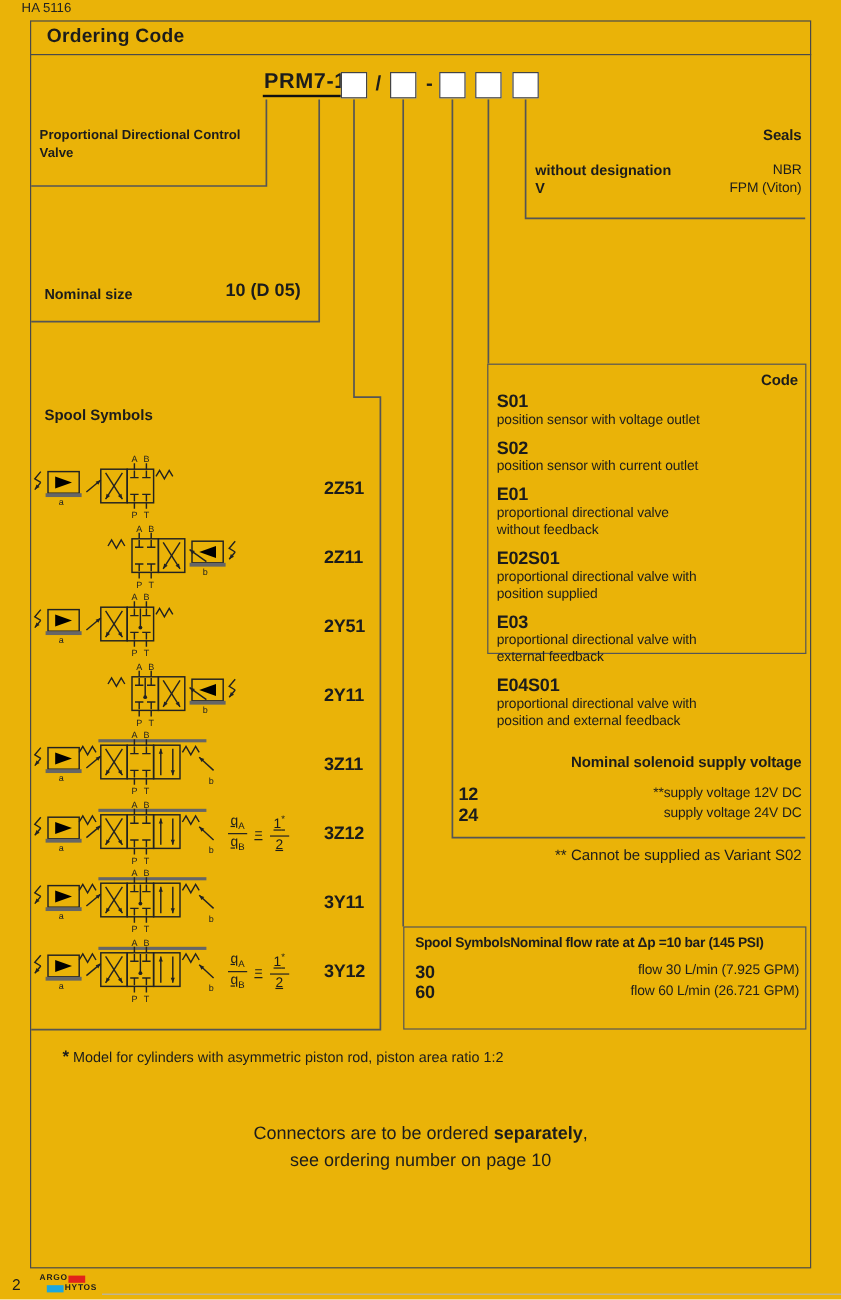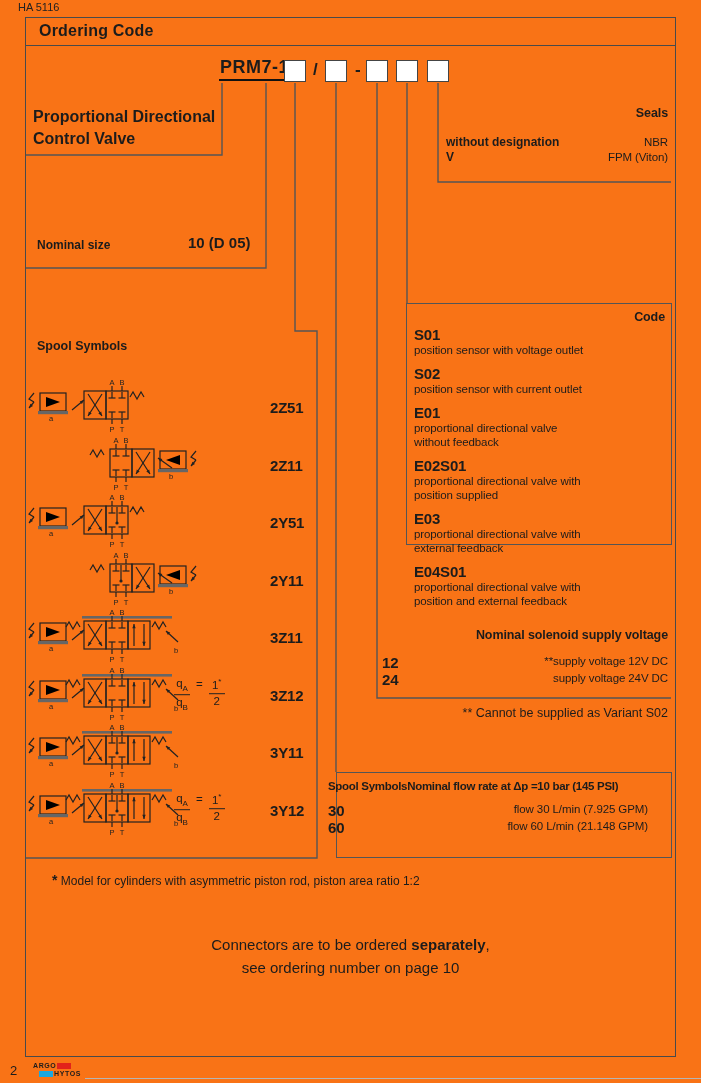--- a/index.html
+++ b/index.html
@@ -1,16 +1,16 @@
 <!DOCTYPE html>
 <html><head>
 <meta charset="utf-8">
 <style>
   html,body{margin:0;padding:0;background:#fff;}
-  .page{position:relative;width:701px;height:1083px;background:#f97316;
+  .page{position:relative;width:701px;height:1083px;background:#eab308;
         font-family:"Liberation Sans",sans-serif;color:#1c1c1c;overflow:hidden;}
   .abs{position:absolute;}
   .b{font-weight:bold;}
   .doc-code{left:18px;top:1px;font-size:11px;color:#222;}
   .outer-border{left:25px;top:17px;width:651px;height:1040px;border:1.5px solid #4a4a4a;box-sizing:border-box;}
   .title{left:39px;top:22px;font-size:16px;font-weight:bold;letter-spacing:.2px;}
   .title-rule{left:25px;top:45px;width:651px;border-top:1.5px solid #4a4a4a;}
   .code-prefix{left:192px;top:57px;font-size:18px;font-weight:bold;letter-spacing:.5px;
                border-bottom:2.5px solid #111;padding:0 1px 1px 1px;margin-left:27px;}
   .code-box{top:60px;width:22px;height:22px;border:1.5px solid #444;box-sizing:border-box;background:#fff;}
@@ -27,34 +27,34 @@
   .seals{left:446px;top:106px;width:222px;}
   .seals .sec-title{margin-bottom:15px;}
   .seals .srow{margin-bottom:1px;}
   .model-content{left:414px;top:310px;width:251px;}
   .model-content .sec-title{margin-bottom:2px;}
   .model-content .srow{margin-bottom:8px;flex-direction:column;}
   .model-content .sdesc{width:182px;}
   .voltage{left:382px;top:628px;width:286px;}
   .voltage .sec-title{margin-bottom:12px;}
   .volt-note{left:382px;top:706px;width:286px;font-size:12.5px;text-align:right;}
-  .flow-content{left:328px;top:780px;width:320px;}
+  .flow-content{left:346px;top:780px;width:320px;}
   .flow-title{font-weight:bold;font-size:11.5px;letter-spacing:-.3px;white-space:nowrap;margin-bottom:10px;}
-  .prod-label{left:33px;top:106px;width:195px;font-size:16px;font-weight:bold;line-height:1.35;}
+  .prod-label{left:33px;top:106px;width:195px;font-size:11px;font-weight:bold;line-height:1.35;}
   .nominal-label{left:37px;top:238px;font-size:12px;font-weight:bold;}
   .nominal-value{left:188px;top:234px;font-size:15px;font-weight:bold;}
   .spool-title{left:37px;top:339px;font-size:12.5px;font-weight:bold;}
   .spool-row{left:26px;width:300px;height:58px;}
   .spool-svg{position:absolute;left:0;top:1px;}
   .spool-svg line,.spool-svg polyline,.spool-svg rect{stroke:#222;stroke-width:1.2;fill:none;}
   .spool-svg .f{fill:#222;stroke:none;}
   .spool-svg .bar{fill:#666;stroke:none;}
   .spool-svg text{font-size:7.5px;fill:#222;font-family:"Liberation Sans",sans-serif;stroke:none;}
   .spool-code{position:absolute;left:244px;top:50%;transform:translateY(-50%);font-size:15px;font-weight:bold;letter-spacing:-.2px;}
-  .fraction{position:absolute;left:148px;top:50%;transform:translateY(-50%);display:flex;gap:6px;font-size:11.5px;}
+  .fraction{position:absolute;left:164px;top:50%;transform:translateY(-50%);display:flex;align-items:center;gap:6px;font-size:11.5px;text-decoration:underline;}
   .frac-col{display:inline-flex;flex-direction:column;align-items:center;line-height:1;}
   .frac-col .fbar{width:16px;border-top:1.2px solid #222;margin:2px 0;}
   .fraction sub{font-size:8px;}
   .fraction sup{font-size:8px;}
   .star-note{left:28px;top:872px;font-size:12px;margin-left:24px;}
   .star-note .st{font-weight:bold;font-size:14px;}
   .connectors{left:25px;top:933px;width:651px;text-align:center;font-size:15px;line-height:1.55;}
   .footer-page{left:10px;top:1063px;font-size:13px;}
   .brand{left:33px;top:1062px;font-size:7px;font-weight:bold;letter-spacing:.6px;line-height:1.15;}
   .brand-row{display:flex;align-items:center;gap:1px;}
@@ -531,21 +531,21 @@
 
   <div class="abs flow-content">
     <div class="flow-title"><span>Spool Symbols</span><span>Nominal flow rate at Δp =10 bar (145 PSI)</span></div>
     <div id="flow-rows">
         <div class="srow">
           <span class="scode-lg">30</span>
           <span class="sdesc">flow 30 L/min  (7.925 GPM)</span>
         </div>
         <div class="srow">
           <span class="scode-lg">60</span>
-          <span class="sdesc">flow 60 L/min (21.148 GPM)</span>
+          <span class="sdesc">flow 60 L/min (26.721 GPM)</span>
         </div>
       </div>
   </div>
 
   <div class="abs star-note">
     <span class="st">*</span><span> Model for cylinders with asymmetric piston rod, piston area ratio 1:2</span>
   </div>
   <div class="abs connectors">
     <div><span>Connectors are to be ordered </span><span class="b">separately</span><span>,</span></div>
     <div>see ordering number on page 10</div>

